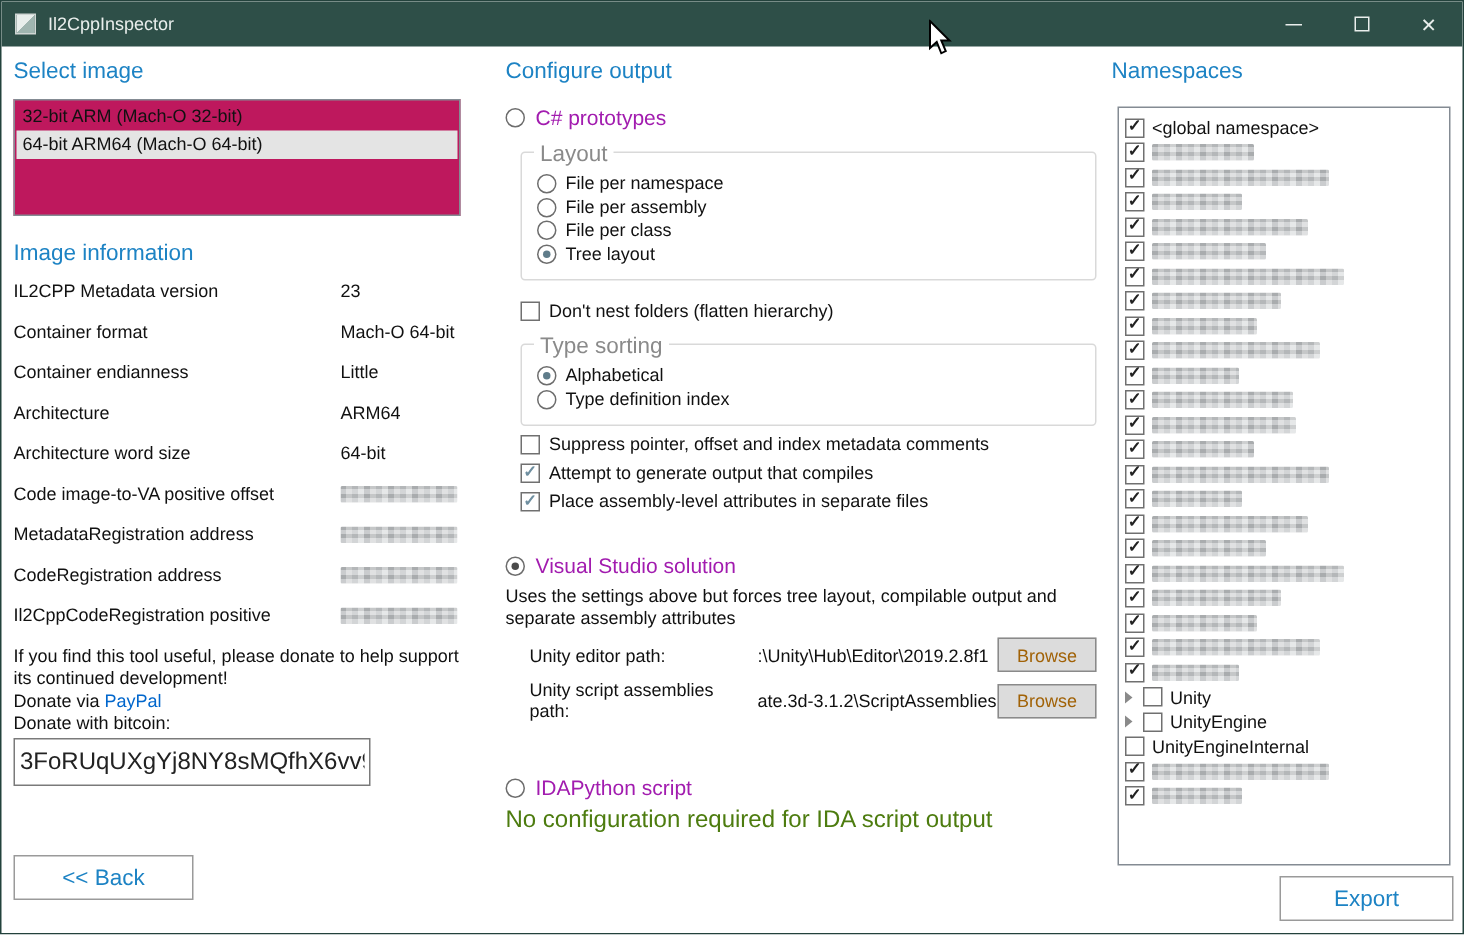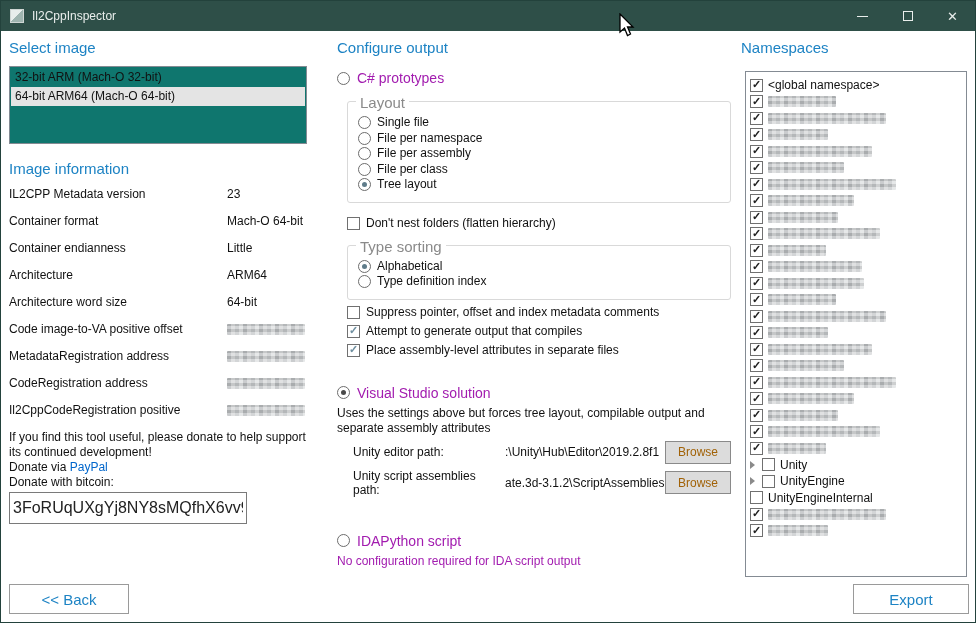--- a/index.html
+++ b/index.html
@@ -43,22 +43,22 @@
       repeating-linear-gradient(0deg, rgba(255,255,255,.28) 0 3px, rgba(0,0,0,.07) 3px 6px),
       repeating-linear-gradient(90deg,#b6b9bb 0 4px,#d4d6d7 4px 8px,#c2c5c7 8px 12px,#dddfe0 12px 16px); }
 
   .link { color:#0066cc; font-size:12px; cursor:pointer; text-decoration:none; }
   .link.block { display:block; margin-top:2px; line-height:16px; }
 
   .big-btn { height:30px; border:1px solid #9a9a9a; background:#ffffff; color:#1d83c4;
              font-size:15px; display:flex; align-items:center; justify-content:center; padding:0; }
 
   
-  .left { left:8px; width:298px; bottom:8px; }
-  .listbox { border:1px solid #848b93; height:78px; padding:1px; overflow:hidden; background:#0f766e; }
+  .left { left:8px; width:298px; bottom:22px; }
+  .listbox { border:1px solid #848b93; height:78px; padding:1px; overflow:hidden; background:#be185d; }
   .list-item { font-size:12px; padding:2px 4px; color:#111; line-height:15px; }
   .list-item.selected { background:#e4e4e4; }
   .info-heading { margin-top:16px; }
   .info-row { display:flex; align-items:center; margin-bottom:13px; font-size:12px; color:#111; }
   .info-label { width:218px; flex:none; }
   .donate-text { font-size:12px; line-height:15px; margin-top:2px; color:#111; }
   .donate-line { font-size:12px; line-height:15px; color:#111; }
   .bitcoin-input { width:238px; height:32px; border:1px solid #7a7a7a; font-size:16px;
                    padding:1px 3px; color:#222; margin-top:2px; display:block; }
   .links-block { margin-top:13px; }
@@ -81,21 +81,21 @@
   .check-list { margin-top:0; }
   .vs-radio { margin-top:28px; }
   .vs-desc { font-size:12px; line-height:15px; color:#111; margin-top:5px; }
   .fields { margin-top:4px; }
   .field-row { display:flex; align-items:center; margin:5px 0 0 16px; font-size:12px; color:#111; }
   .field-label { width:152px; flex:none; }
   .field-value { flex:1; text-align:right; padding-right:8px; white-space:nowrap; overflow:hidden; }
   .browse-btn { width:66px; height:23px; background:#dcdcdc; border:1px solid #8a8a8a;
                 font-size:12px; color:#a16207; flex:none; }
   .ida-radio { margin-top:36px; }
-  .ida-desc { font-size:12px; color:#a21caf; margin-top:5px; }
+  .ida-desc { font-size:16px; color:#4d7c0f; margin-top:5px; }
 
   
   .right { left:740px; width:228px; bottom:8px; }
   .ns-box { position:absolute; left:4px; right:2px; top:32px; bottom:37px;
             border:1px solid #848b93; background:#fff; padding:5px 4px; overflow:hidden; }
   .ns-row { display:flex; align-items:center; gap:5px; height:16.5px; font-size:12px; color:#111; }
   .ns-label { white-space:nowrap; }
   .expander { width:0; height:0; border-top:4px solid transparent; border-bottom:4px solid transparent;
               border-left:5px solid #8a8a8a; margin-right:2px; flex:none; }
   .export-btn { position:absolute; bottom:0; right:0; width:116px; }
@@ -188,24 +188,20 @@
     <div class="radio-row main-radio">
       <span class="radio"></span>
       <span class="green-label">C# prototypes</span>
     </div>
 
     <div class="groupbox">
       <span class="groupbox-title">Layout</span>
       <div>
           <div class="opt-row">
             <span class="radio muted"></span>
-            <span>Single file</span>
-          </div>
-          <div class="opt-row">
-            <span class="radio muted"></span>
             <span>File per namespace</span>
           </div>
           <div class="opt-row">
             <span class="radio muted"></span>
             <span>File per assembly</span>
           </div>
           <div class="opt-row">
             <span class="radio muted"></span>
             <span>File per class</span>
           </div>

